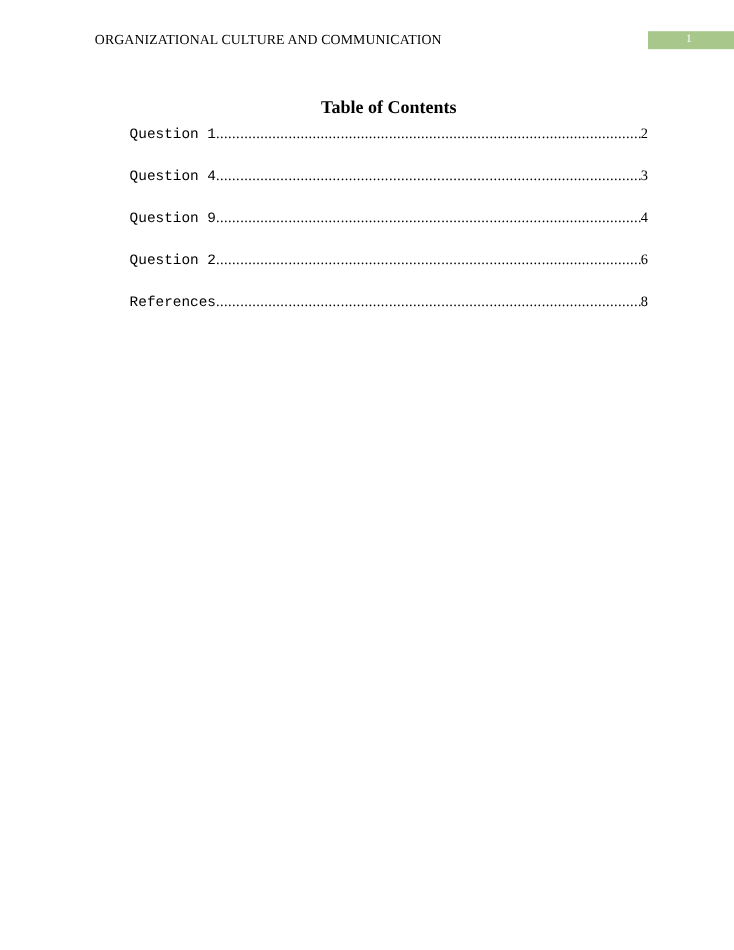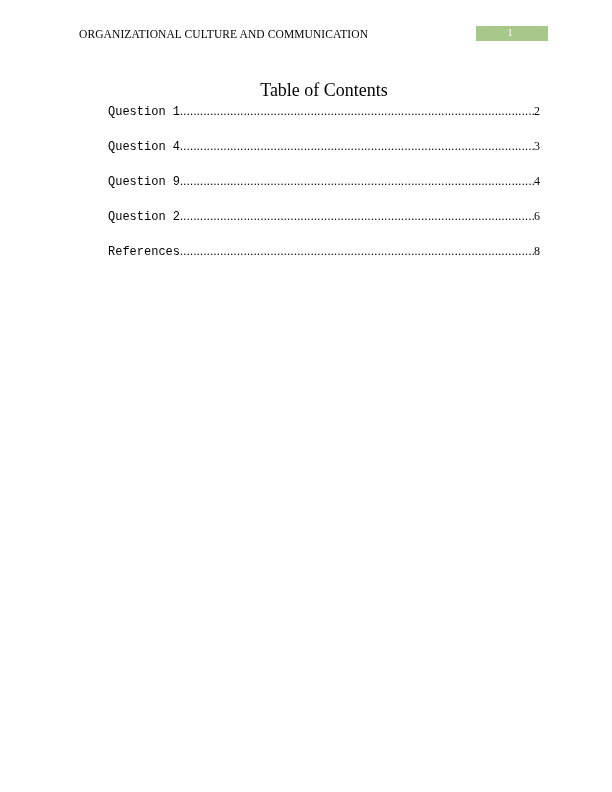--- a/index.html
+++ b/index.html
@@ -21,21 +21,21 @@
     width: 612px;
     height: 792px;
     box-sizing: border-box;
   }
 
   
   .header {
     position: absolute;
     top: 26px;
     left: 0;
-    width: 548px;
+    width: 612px;
     height: 22px;
   }
   .header-title {
     position: absolute;
     left: 79px;
     top: 0;
     font-size: 11.5px;
     letter-spacing: 0.1px;
     white-space: nowrap;
     line-height: 16px;
@@ -68,22 +68,22 @@
   }
 
   
   .toc {
     position: absolute;
     top: 82px;
     left: 108px;
     width: 432px;
   }
   .toc-heading {
-    font-size: 18px;
-    font-weight: normal;
+    font-size: 15px;
+    font-weight: bold;
     text-align: center;
     margin: 0 0 6px 0;
     line-height: 16px;
   }
   .toc-list {
     margin: 0;
     padding: 0;
     list-style: none;
   }
   .toc-entry {

